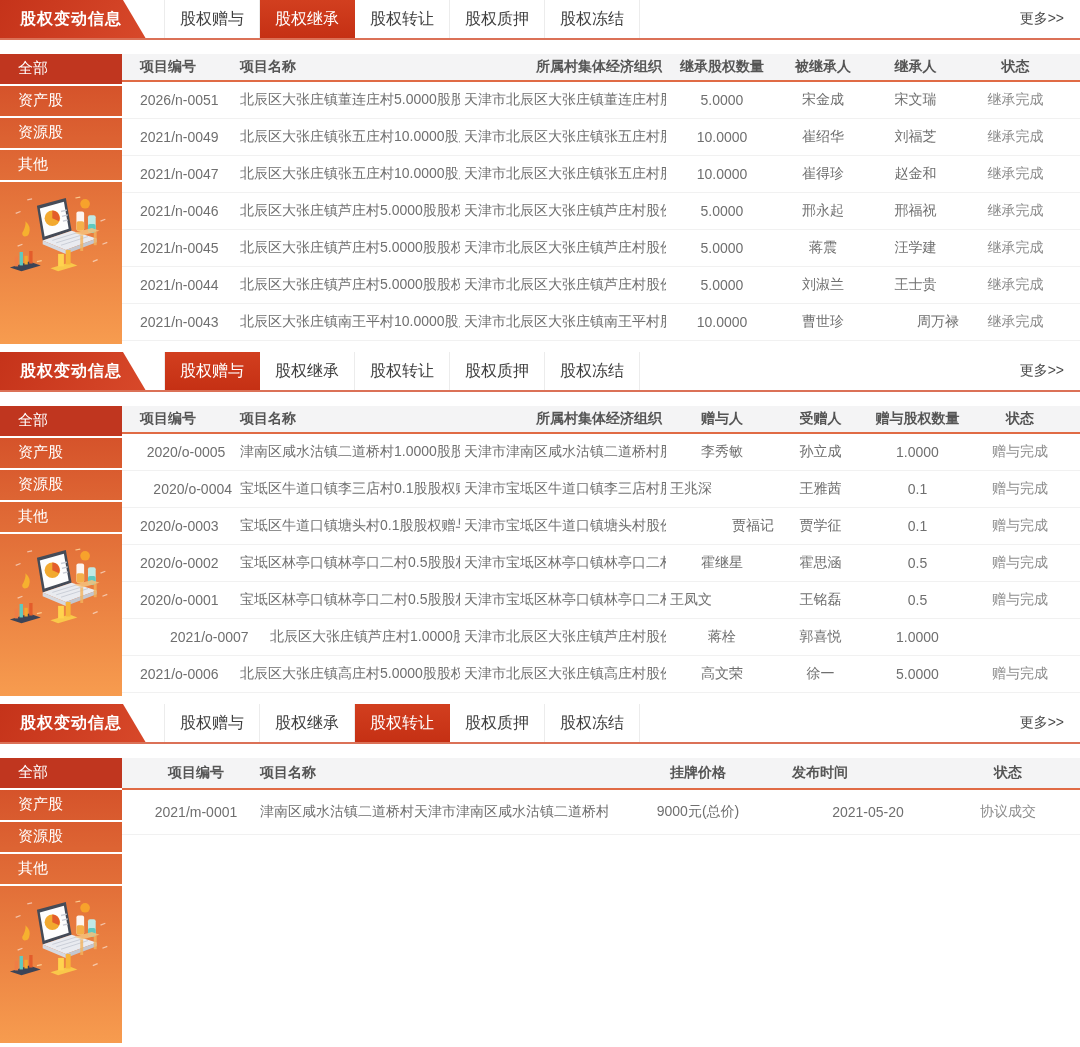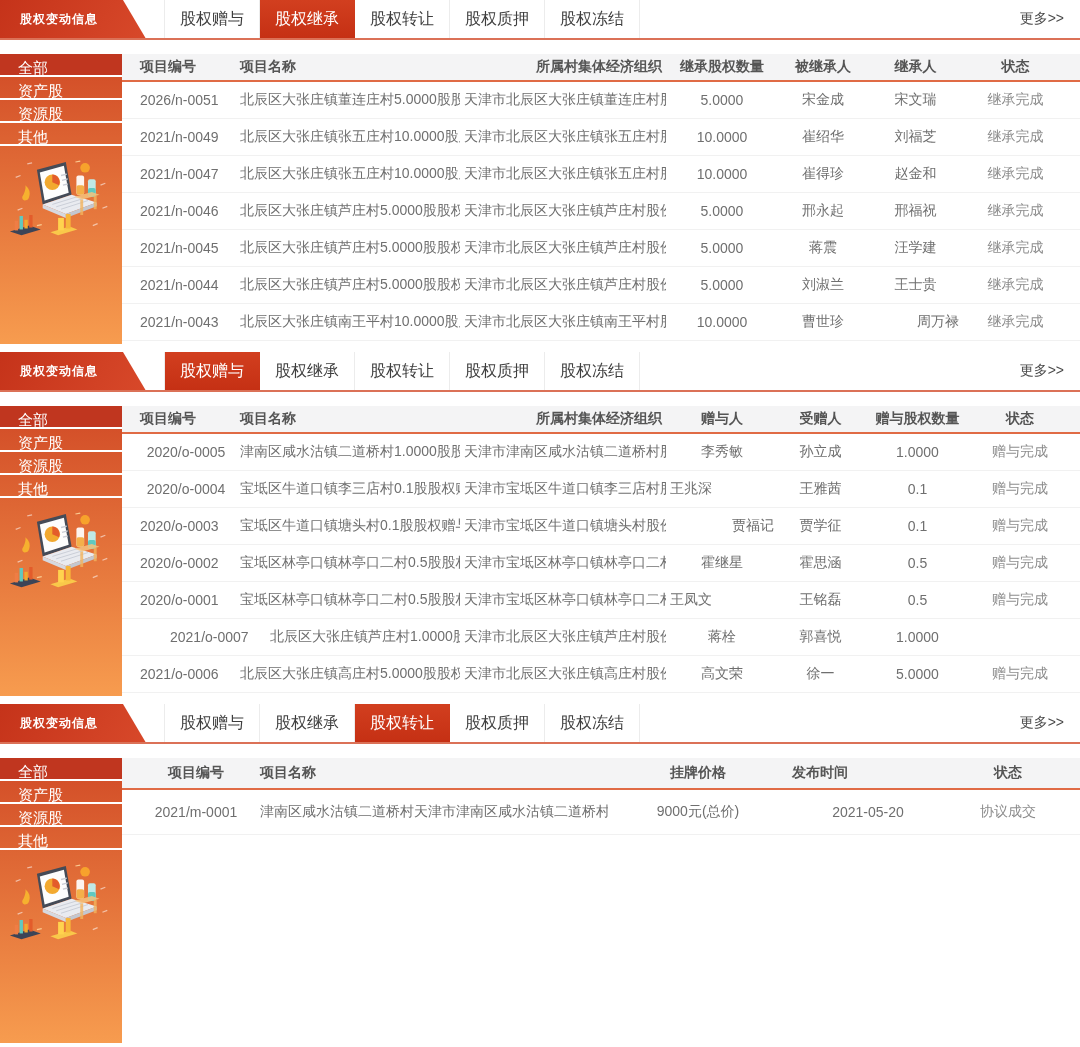--- a/index.html
+++ b/index.html
@@ -21,21 +21,21 @@
     background:#fff; border-bottom:2px solid var(--tabbar-line,#db7157);
     position:relative;
   }
   .banner {
     width:150px; flex:0 0 150px;
     background:linear-gradient(120deg,var(--banner-red,#c5331a),#d8492a);
     clip-path:polygon(0 0, 82% 0, 97% 100%, 0 100%);
     display:flex; align-items:center;
   }
   .banner-text {
-    color:#fff; font-weight:bold; font-size:12px; padding-left:20px;
+    color:#fff; font-weight:bold; font-size:16px; padding-left:20px;
     letter-spacing:1px; white-space:nowrap;
   }
   .tabs { display:flex; margin-left:14px; border-left:1px solid #ececec; }
   .tab {
     width:95px; flex:0 0 95px; text-align:center;
     font-size:16px; color:#3e3e3e; line-height:38px;
     border-right:1px solid #ececec; cursor:pointer;
     white-space:nowrap; overflow:hidden;
   }
   .tab.active {
@@ -50,21 +50,21 @@
   .gap { height:14px; background:#fff; }
 
   
   .content { display:flex; }
   .sidebar {
     width:122px; flex:0 0 122px; height:100%;
     background:linear-gradient(180deg,var(--side-top,#d14a26) 0%,var(--side-bottom,#f79c4f) 100%);
     overflow:hidden;
   }
   .side-item {
-    height:23px; line-height:27px; border-bottom:2px solid #ffffff;
+    height:32px; line-height:27px; border-bottom:2px solid #ffffff;
     color:#fff; font-size:15px; padding-left:18px; cursor:pointer;
     white-space:nowrap;
   }
   .side-item.selected { background:var(--side-selected,#c0361f); }
   .illus { margin-top:10px; text-align:center; }
 
   
   .tablewrap { flex:1 1 auto; min-width:0; background:#fff; display:flex; flex-direction:column; }
   .thead {
     display:flex; align-items:center; background:#f4f4f5;
@@ -346,21 +346,21 @@
             <div class="tr" style="height: 37px;">
               <div class="td" style="flex: 0 0 100px; width: 100px; text-align: center;">2020/o-0005</div>
               <div class="td" style="flex: 1 1 auto; min-width: 0px; text-align: left;">津南区咸水沽镇二道桥村1.0000股股权赠...</div>
               <div class="td" style="flex: 0 0 206px; width: 206px; text-align: left;">天津市津南区咸水沽镇二道桥村股...</div>
               <div class="td" style="flex: 0 0 112px; width: 112px; text-align: center;">李秀敏</div>
               <div class="td" style="flex: 0 0 85px; width: 85px; text-align: center;">孙立成</div>
               <div class="td" style="flex: 0 0 109px; width: 109px; text-align: center;">1.0000</div>
               <div class="td" style="flex: 0 0 96px; width: 96px; text-align: center;">赠与完成</div>
             </div>
             <div class="tr" style="height: 37px;">
-              <div class="td" style="flex: 0 0 100px; width: 100px; text-align: center;">2020/o-0004</div>
+              <div class="td" style="flex: 0 0 100px; width: 100px; text-align: right;">2020/o-0004</div>
               <div class="td" style="flex: 1 1 auto; min-width: 0px; text-align: left;">宝坻区牛道口镇李三店村0.1股股权赠与项目</div>
               <div class="td" style="flex: 0 0 206px; width: 206px; text-align: left;">天津市宝坻区牛道口镇李三店村股...</div>
               <div class="td" style="flex: 0 0 112px; width: 112px; ">王兆深</div>
               <div class="td" style="flex: 0 0 85px; width: 85px; text-align: center;">王雅茜</div>
               <div class="td" style="flex: 0 0 109px; width: 109px; text-align: center;">0.1</div>
               <div class="td" style="flex: 0 0 96px; width: 96px; text-align: center;">赠与完成</div>
             </div>
             <div class="tr" style="height: 37px;">
               <div class="td" style="flex: 0 0 100px; width: 100px; text-align: left;">2020/o-0003</div>
               <div class="td" style="flex: 1 1 auto; min-width: 0px; text-align: left;">宝坻区牛道口镇塘头村0.1股股权赠与项目</div>

